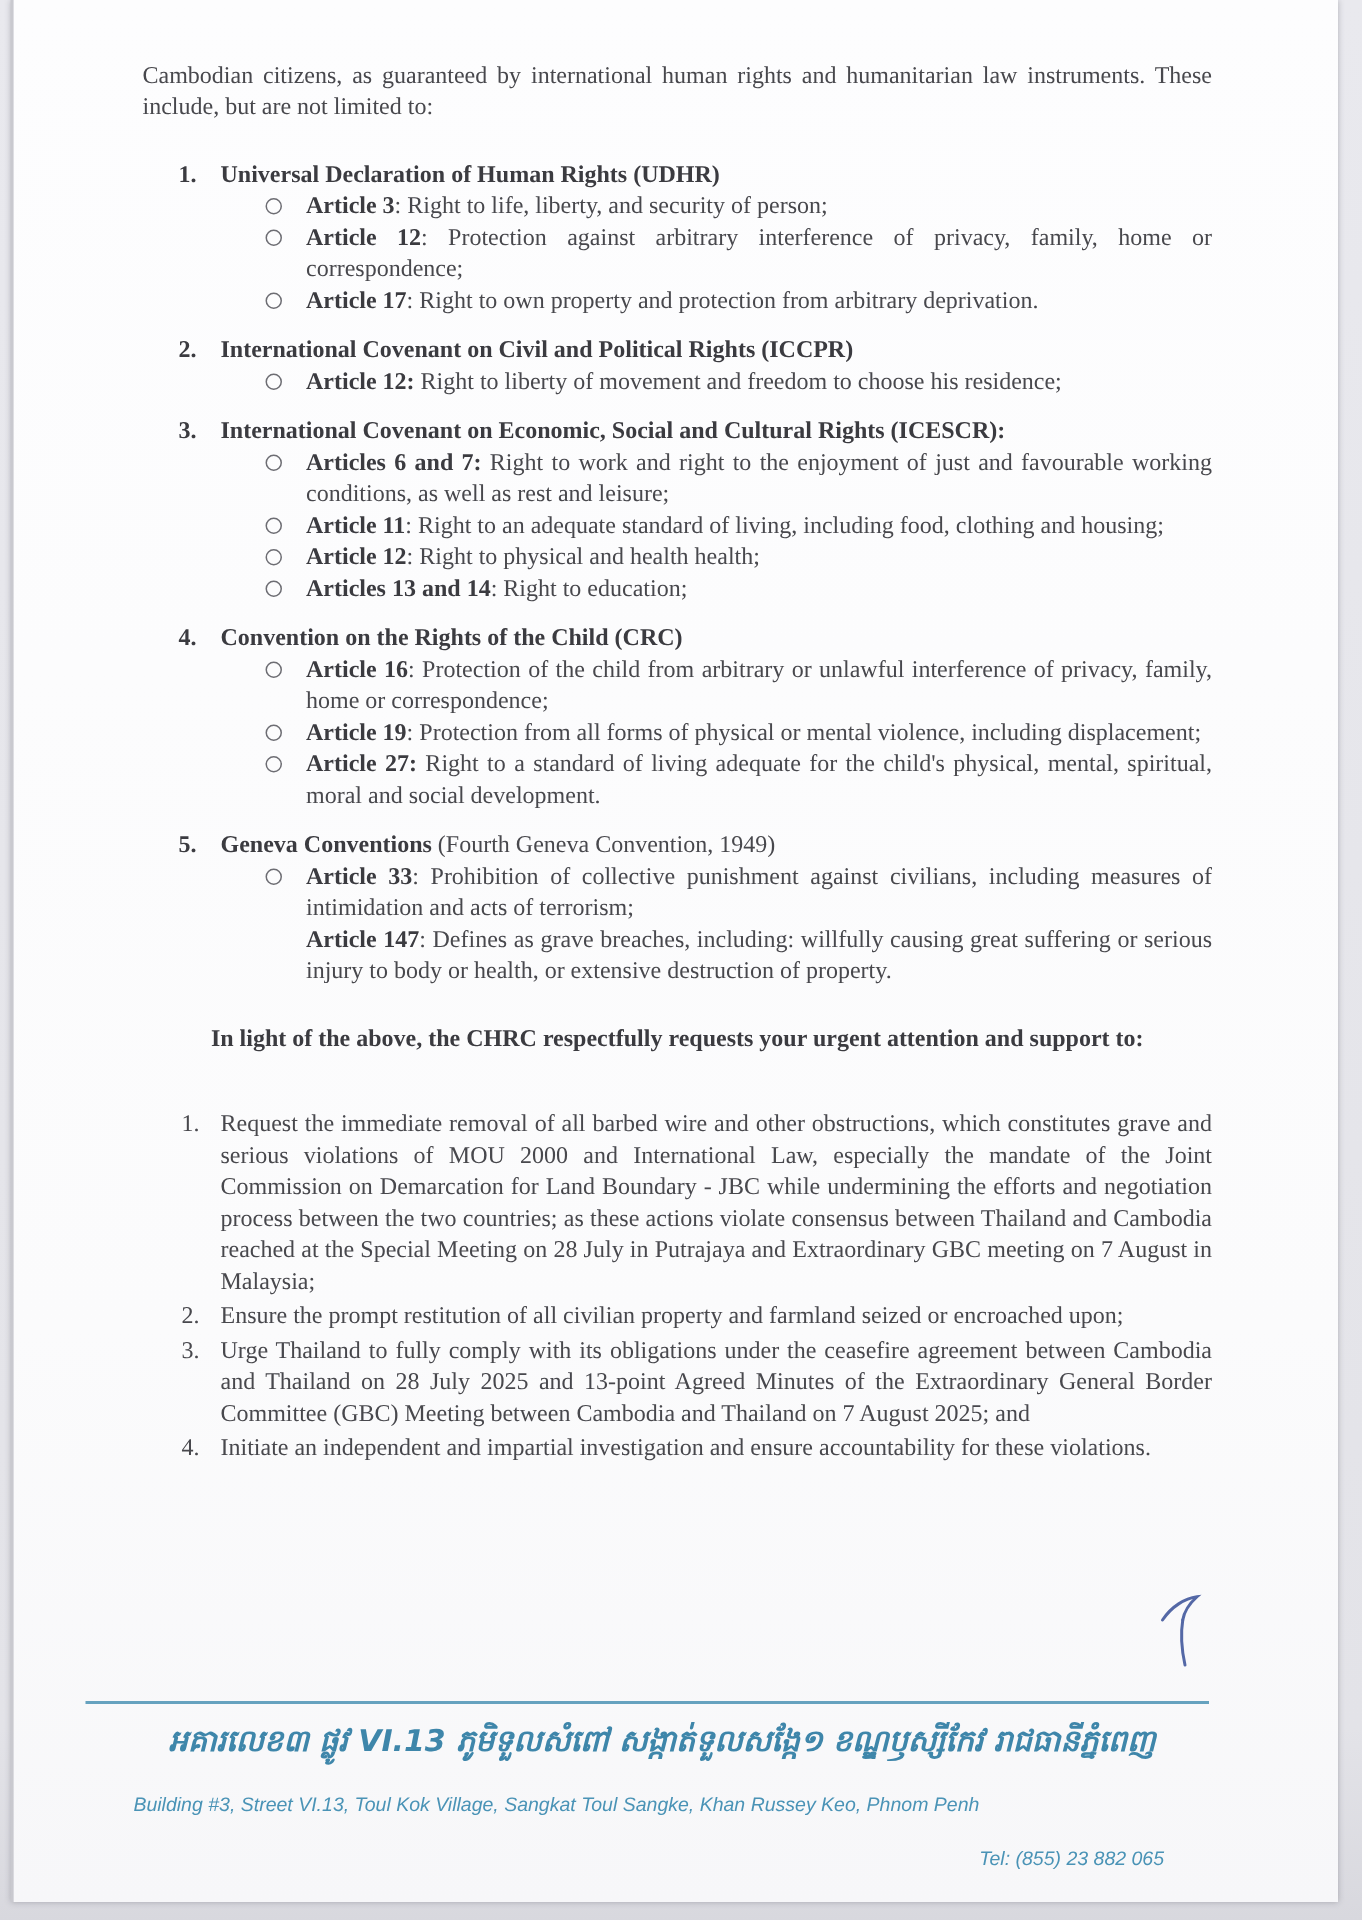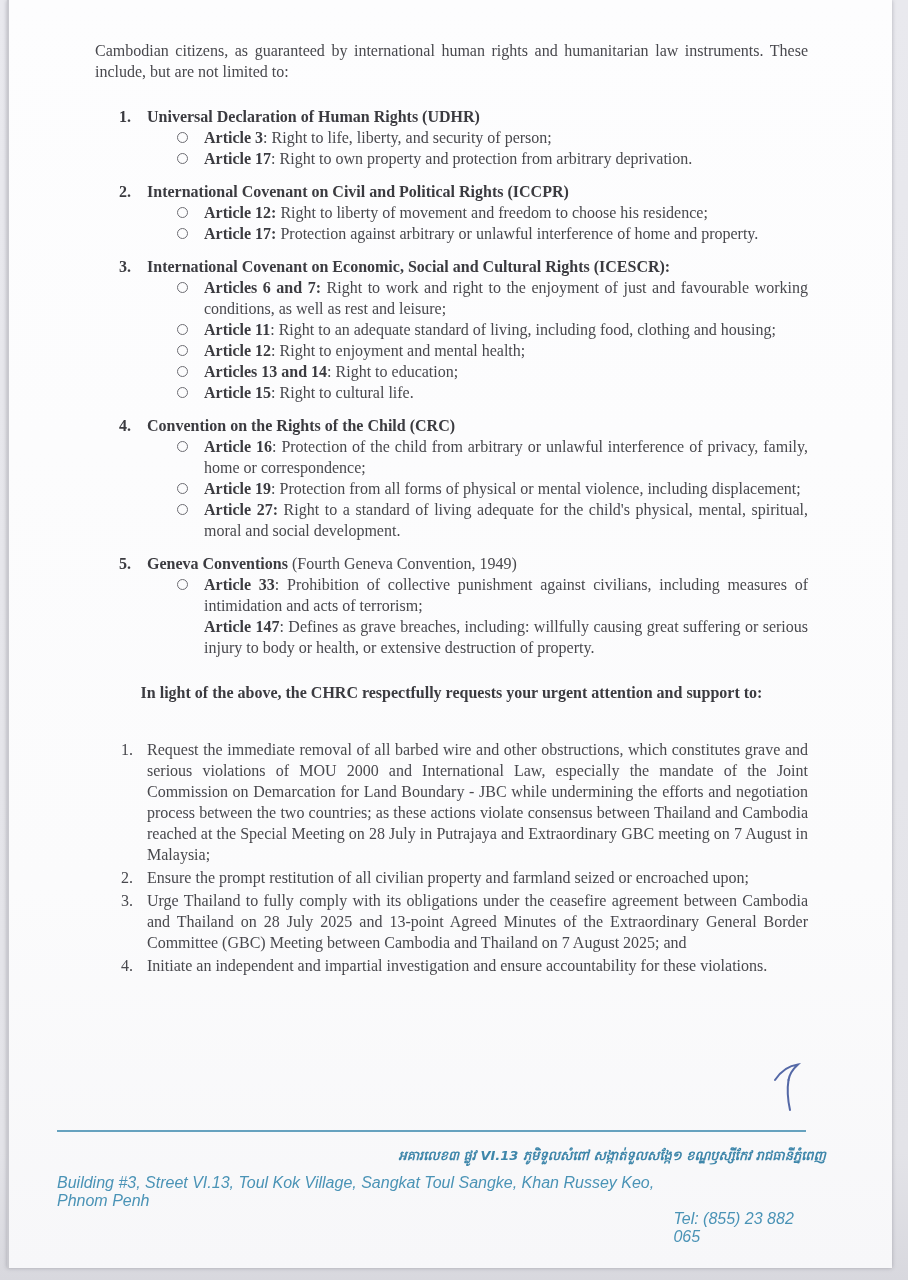--- a/index.html
+++ b/index.html
@@ -37,27 +37,27 @@
   .item-text{flex:1;margin:0;}
   .request-heading{margin:24px 0 36px 0;font-weight:bold;color:#3b3b40;text-align:center;}
   .req{display:flex;margin-bottom:2px;}
   .req-num{width:26px;margin-left:26px;flex:none;}
   .req-text{flex:1;margin:0;}
   .pen-mark{position:absolute;right:86px;top:1060px;}
   .footer{position:absolute;left:48px;right:66px;bottom:22px;}
   .footer-rule{height:2px;background:#4c93b4;margin-right:20px;margin-bottom:11px;opacity:.85;}
   .footer-khmer{
     font-family:"DejaVu Sans", sans-serif;
-    font-size:13px;line-height:26px;font-weight:bold;font-style:italic;
-    color:#3e86aa;margin-bottom:5px;text-align:right;
+    font-size:20px;line-height:26px;font-weight:bold;font-style:italic;
+    color:#3e86aa;margin-bottom:22px;text-align:center;
   }
   .footer-row{
     display:flex;justify-content:center;
     font-family:"Liberation Sans", sans-serif;font-style:italic;
-    font-size:16px;color:#4a93b6;text-align:left;
+    font-size:13px;color:#4a93b6;text-align:left;
   }
   .footer-tel{margin-right:18px;margin-top:36px;}
 </style>
 </head>
 <body>
 
 <div class="paper">
   <div class="content">
     <p class="intro">Cambodian citizens, as guaranteed by international human rights and humanitarian law instruments. These include, but are not limited to:</p>
     <div id="instruments">
@@ -65,61 +65,57 @@
           <div class="sec-head">
             <span class="sec-num">1.</span>
             <span class="sec-title"><b>Universal Declaration of Human Rights (UDHR)</b></span>
           </div>
           <div class="item">
             <span class="bullet"></span>
             <p class="item-text"><b>Article 3</b><span>: Right to life, liberty, and security of person;</span></p>
           </div>
           <div class="item">
             <span class="bullet"></span>
+            <p class="item-text"><b>Article 12</b><span>: Protection against arbitrary interference of privacy, family, home or correspondence;</span></p>
+          </div>
+          <div class="item">
+            <span class="bullet"></span>
             <p class="item-text"><b>Article 17</b><span>: Right to own property and protection from arbitrary deprivation.</span></p>
           </div>
         </div>
         <div class="section">
           <div class="sec-head">
             <span class="sec-num">2.</span>
             <span class="sec-title"><b>International Covenant on Civil and Political Rights (ICCPR)</b></span>
           </div>
           <div class="item">
             <span class="bullet"></span>
             <p class="item-text"><b>Article 12:</b><span> Right to liberty of movement and freedom to choose his residence;</span></p>
-          </div>
-          <div class="item">
-            <span class="bullet"></span>
-            <p class="item-text"><b>Article 17:</b><span> Protection against arbitrary or unlawful interference of home and property.</span></p>
           </div>
         </div>
         <div class="section">
           <div class="sec-head">
             <span class="sec-num">3.</span>
             <span class="sec-title"><b>International Covenant on Economic, Social and Cultural Rights (ICESCR):</b></span>
           </div>
           <div class="item">
             <span class="bullet"></span>
             <p class="item-text"><b>Articles 6 and 7:</b><span> Right to work and right to the enjoyment of just and favourable working conditions, as well as rest and leisure;</span></p>
           </div>
           <div class="item">
             <span class="bullet"></span>
             <p class="item-text"><b>Article 11</b><span>: Right to an adequate standard of living, including food, clothing and housing;</span></p>
           </div>
           <div class="item">
             <span class="bullet"></span>
-            <p class="item-text"><b>Article 12</b><span>: Right to enjoyment and mental health;</span></p>
+            <p class="item-text"><b>Article 12</b><span>: Right to physical and health health;</span></p>
           </div>
           <div class="item">
             <span class="bullet"></span>
             <p class="item-text"><b>Articles 13 and 14</b><span>: Right to education;</span></p>
-          </div>
-          <div class="item">
-            <span class="bullet"></span>
-            <p class="item-text"><b>Article 15</b><span>: Right to cultural life.</span></p>
           </div>
         </div>
         <div class="section">
           <div class="sec-head">
             <span class="sec-num">4.</span>
             <span class="sec-title"><b>Convention on the Rights of the Child (CRC)</b></span>
           </div>
           <div class="item">
             <span class="bullet"></span>
             <p class="item-text"><b>Article 16</b><span>: Protection of the child from arbitrary or unlawful interference of privacy, family, home or correspondence;</span></p>

